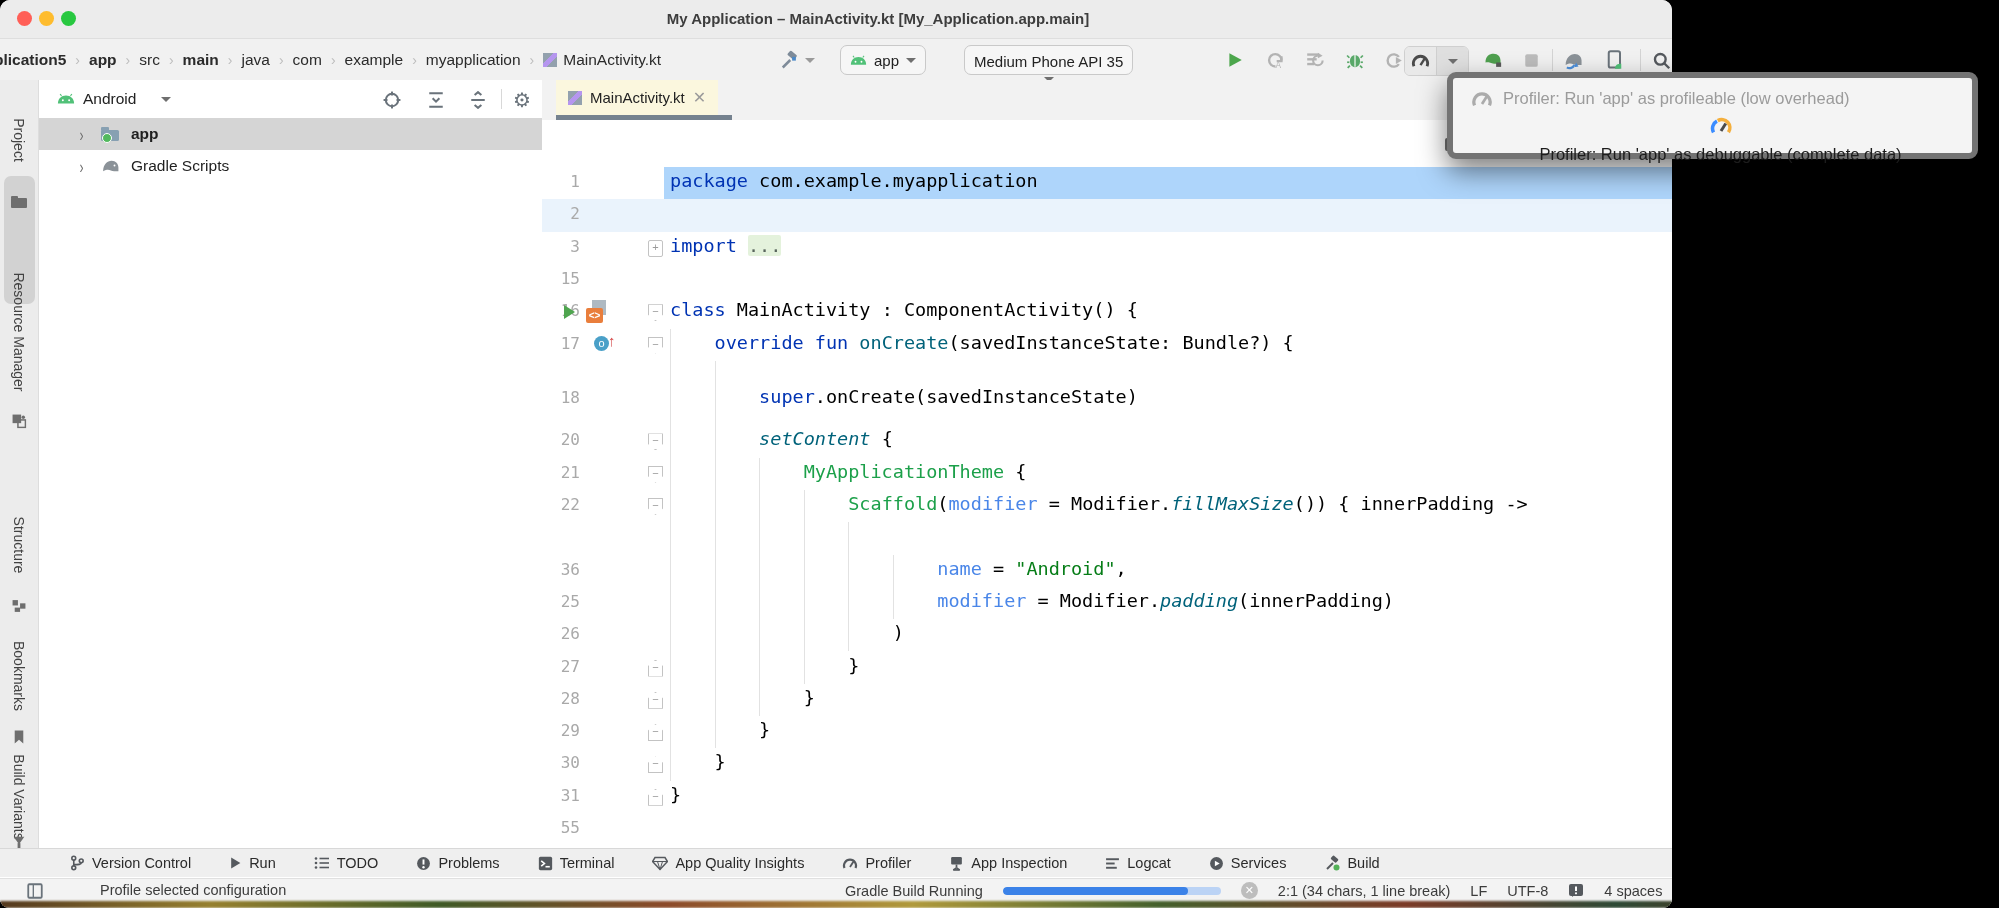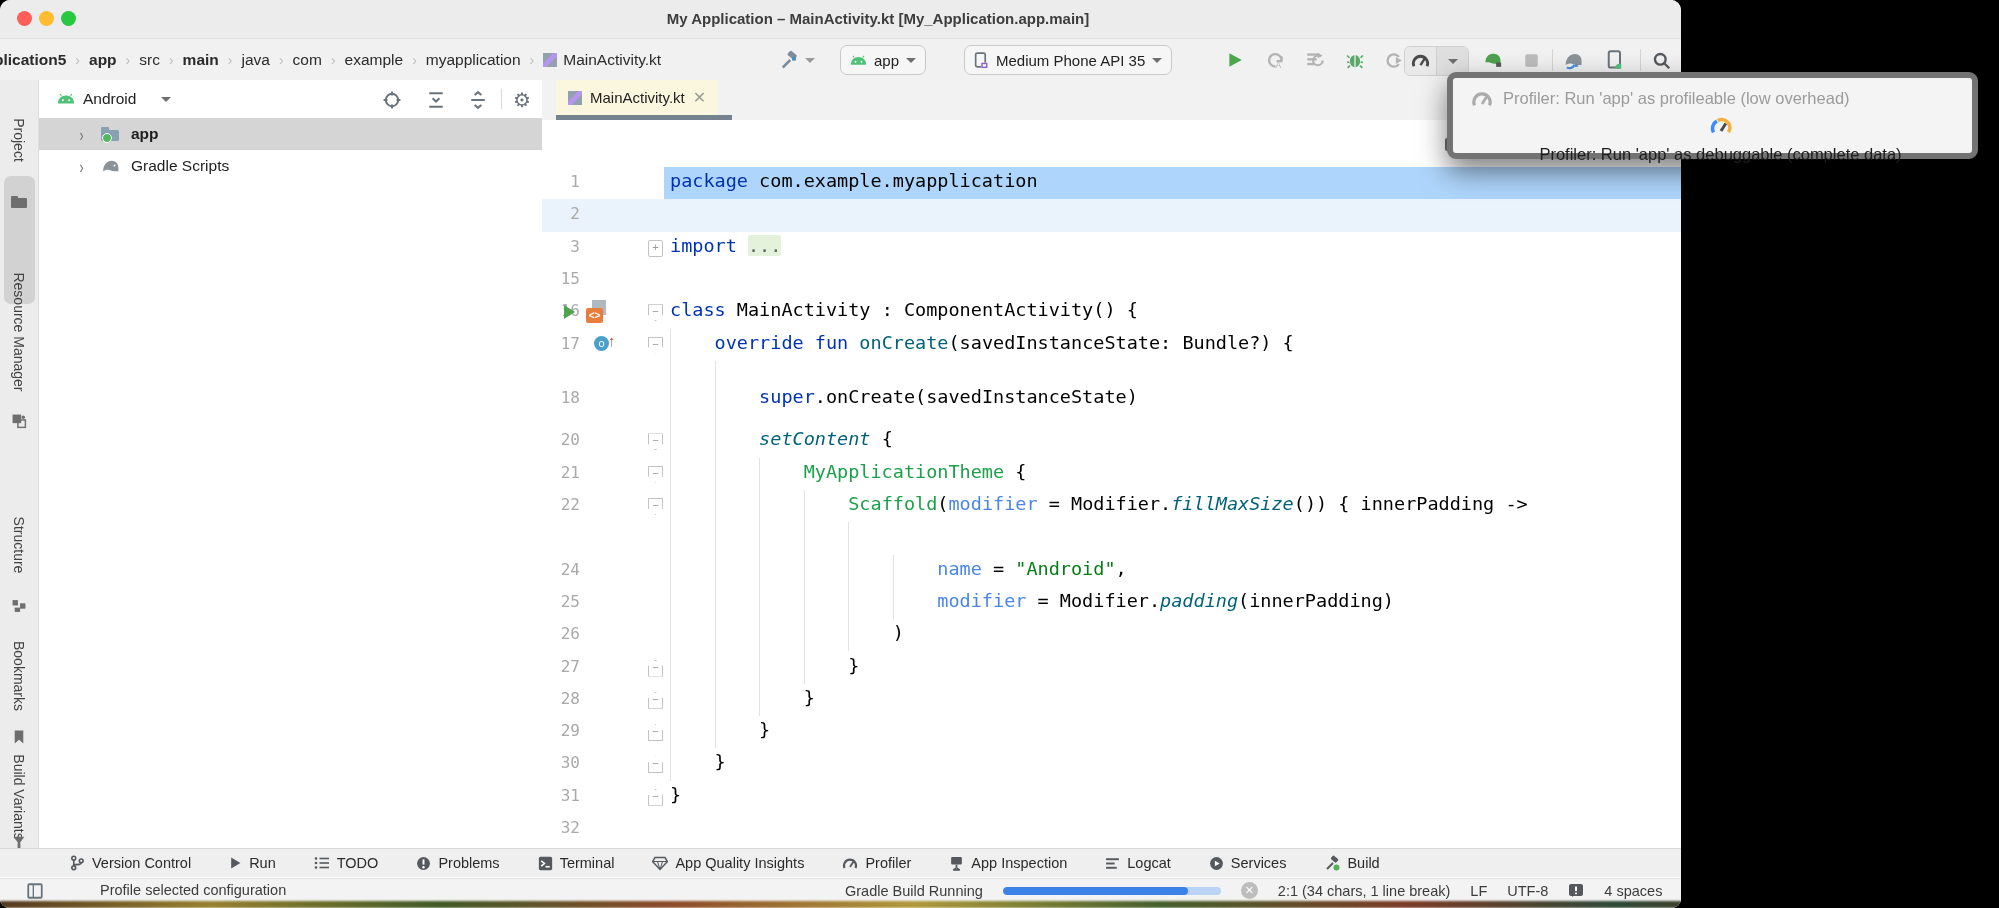--- a/index.html
+++ b/index.html
@@ -1,18 +1,18 @@
 <!DOCTYPE html>
 <html><head>
 <meta charset="utf-8">
 <style>
   html,body{margin:0;padding:0;background:#000;width:1999px;height:908px;overflow:hidden;
     font-family:"Liberation Sans",sans-serif;-webkit-font-smoothing:antialiased;}
   #window{position:absolute;left:0;top:0;width:1672px;height:908px;background:#fff;
-    border-radius:10px 10px 9px 9px;overflow:hidden;padding-left:9px;}
+    border-radius:10px 10px 9px 9px;overflow:hidden;}
   .abs{position:absolute;}
   
   #titlebar{left:0;top:0;width:1756px;height:38px;background:#ECECEC;border-bottom:1px solid #DEDEDE;}
   .light{width:15px;height:15px;border-radius:50%;top:11px;}
   #title-text{width:1756px;text-align:center;top:10px;font-size:15px;font-weight:bold;color:#3d3d3d;}
   
   #toolbar{left:0;top:39px;width:1756px;height:41px;background:#F1F1F1;border-bottom:1px solid #DCDCDC;}
   #breadcrumbs{left:-6px;top:0;height:41px;display:flex;align-items:center;font-size:15.5px;color:#2b2b2b;}
   .crumb{white-space:nowrap;}
   .crumb.b{font-weight:bold;}
@@ -145,21 +145,21 @@
           <path d="M1 11 C1 5.5 5 2 10 2 C15 2 19 5.5 19 11 Z" fill="#51C178"></path>
           <circle cx="6.5" cy="7.5" r="1.1" fill="#fff"></circle>
           <circle cx="13.5" cy="7.5" r="1.1" fill="#fff"></circle>
           <line x1="5" y1="2.5" x2="3.5" y2="0.5" stroke="#51C178" stroke-width="1.2"></line>
           <line x1="15" y1="2.5" x2="16.5" y2="0.5" stroke="#51C178" stroke-width="1.2"></line>
         </svg>
       <span>app</span>
       <span class="caret"></span>
     </div>
 
-    <div class="combo" style="left:964px;">
+    <div class="combo" style="left:964px;flex-direction:column;">
       <svg width="15" height="17" viewBox="0 0 14 16">
           <rect x="1.5" y="1" width="9" height="13" rx="1.5" fill="none" stroke="#6A737B" stroke-width="1.6"></rect>
           <rect x="6.5" y="10" width="6" height="5" fill="#fff"></rect>
           <rect x="7.5" y="10.8" width="4.4" height="3.6" fill="none" stroke="#8E63CE" stroke-width="1.4"></rect>
         </svg>
       <span>Medium Phone API 35</span>
       <span class="caret"></span>
     </div>
 
     <div class="tbtn" style="left:1222px;">
@@ -434,21 +434,21 @@
         <div class="lnum">21</div>
         <div class="foldmark fold-down">−</div>
         <div class="ctext"><span>            </span><span class="tk-comp">MyApplicationTheme</span><span> {</span></div>
       </div>
       <div class="code-row" style="top: 370px;">
         <div class="lnum">22</div>
         <div class="foldmark fold-down">−</div>
         <div class="ctext"><span>                </span><span class="tk-comp">Scaffold</span><span>(</span><span class="tk-arg">modifier</span><span> = Modifier.</span><span class="tk-fn">fillMaxSize</span><span>()) { innerPadding -&gt;</span></div>
       </div>
       <div class="code-row" style="top: 434.6px;">
-        <div class="lnum">24</div>
+        <div class="lnum">36</div>
         <div class="ctext"><span>                        </span><span class="tk-arg">name</span><span> = </span><span class="tk-str">"Android"</span><span>,</span></div>
       </div>
       <div class="code-row" style="top: 466.9px;">
         <div class="lnum">25</div>
         <div class="ctext"><span>                        </span><span class="tk-arg">modifier</span><span> = Modifier.</span><span class="tk-fn">padding</span><span>(innerPadding)</span></div>
       </div>
       <div class="code-row" style="top: 499.2px;">
         <div class="lnum">26</div>
         <div class="ctext"><span>                    )</span></div>
       </div>
@@ -471,21 +471,21 @@
         <div class="lnum">30</div>
         <div class="foldmark fold-up">−</div>
         <div class="ctext"><span>    }</span></div>
       </div>
       <div class="code-row" style="top: 660.7px;">
         <div class="lnum">31</div>
         <div class="foldmark fold-up">−</div>
         <div class="ctext"><span>}</span></div>
       </div>
       <div class="code-row" style="top: 693px;">
-        <div class="lnum">32</div>
+        <div class="lnum">55</div>
         <div class="ctext"></div>
       </div>
       <div id="scrollthumb"></div>
       <div id="check-widget">
         <svg width="20" height="16" viewBox="0 0 16 13">
           <path d="M2 7 L6 11 L14 2" fill="none" stroke="#63B35C" stroke-width="2.6"></path>
         </svg>
       </div>
     </div>
 

